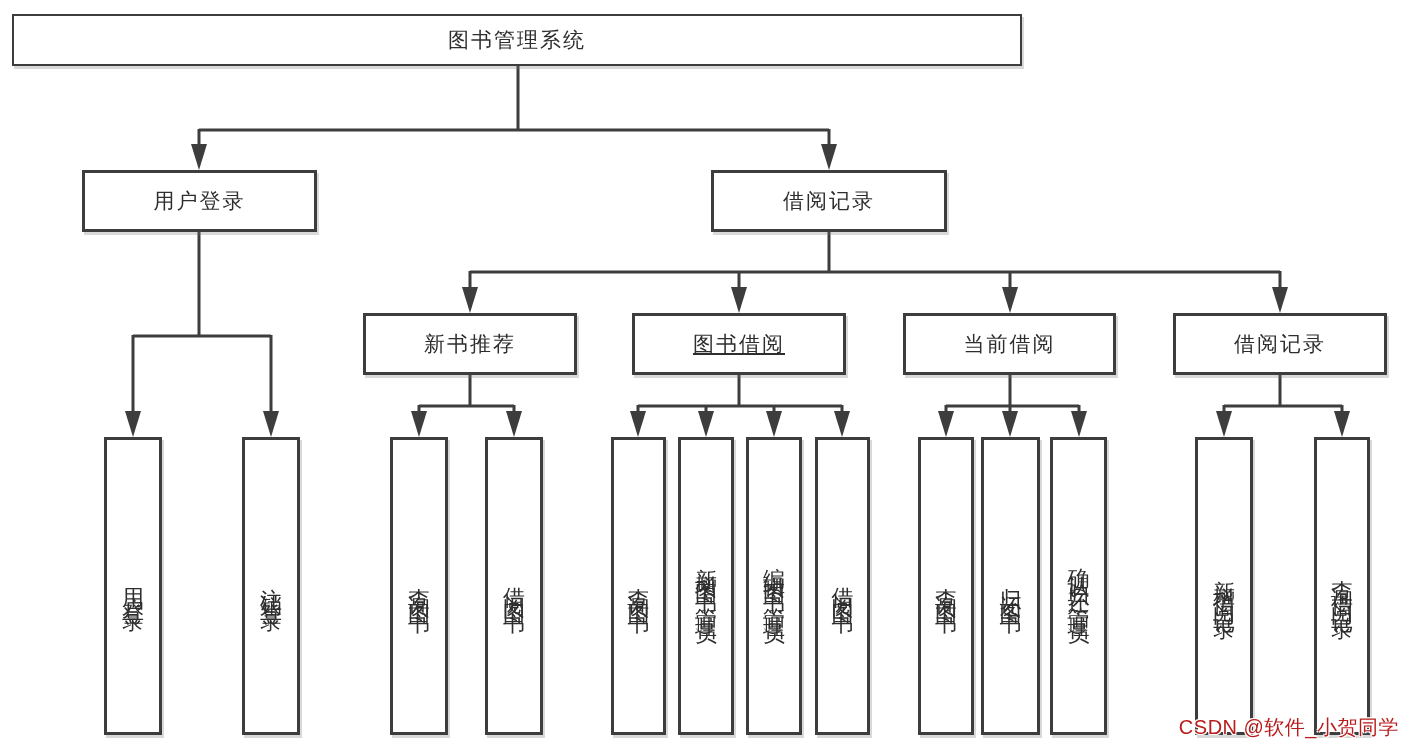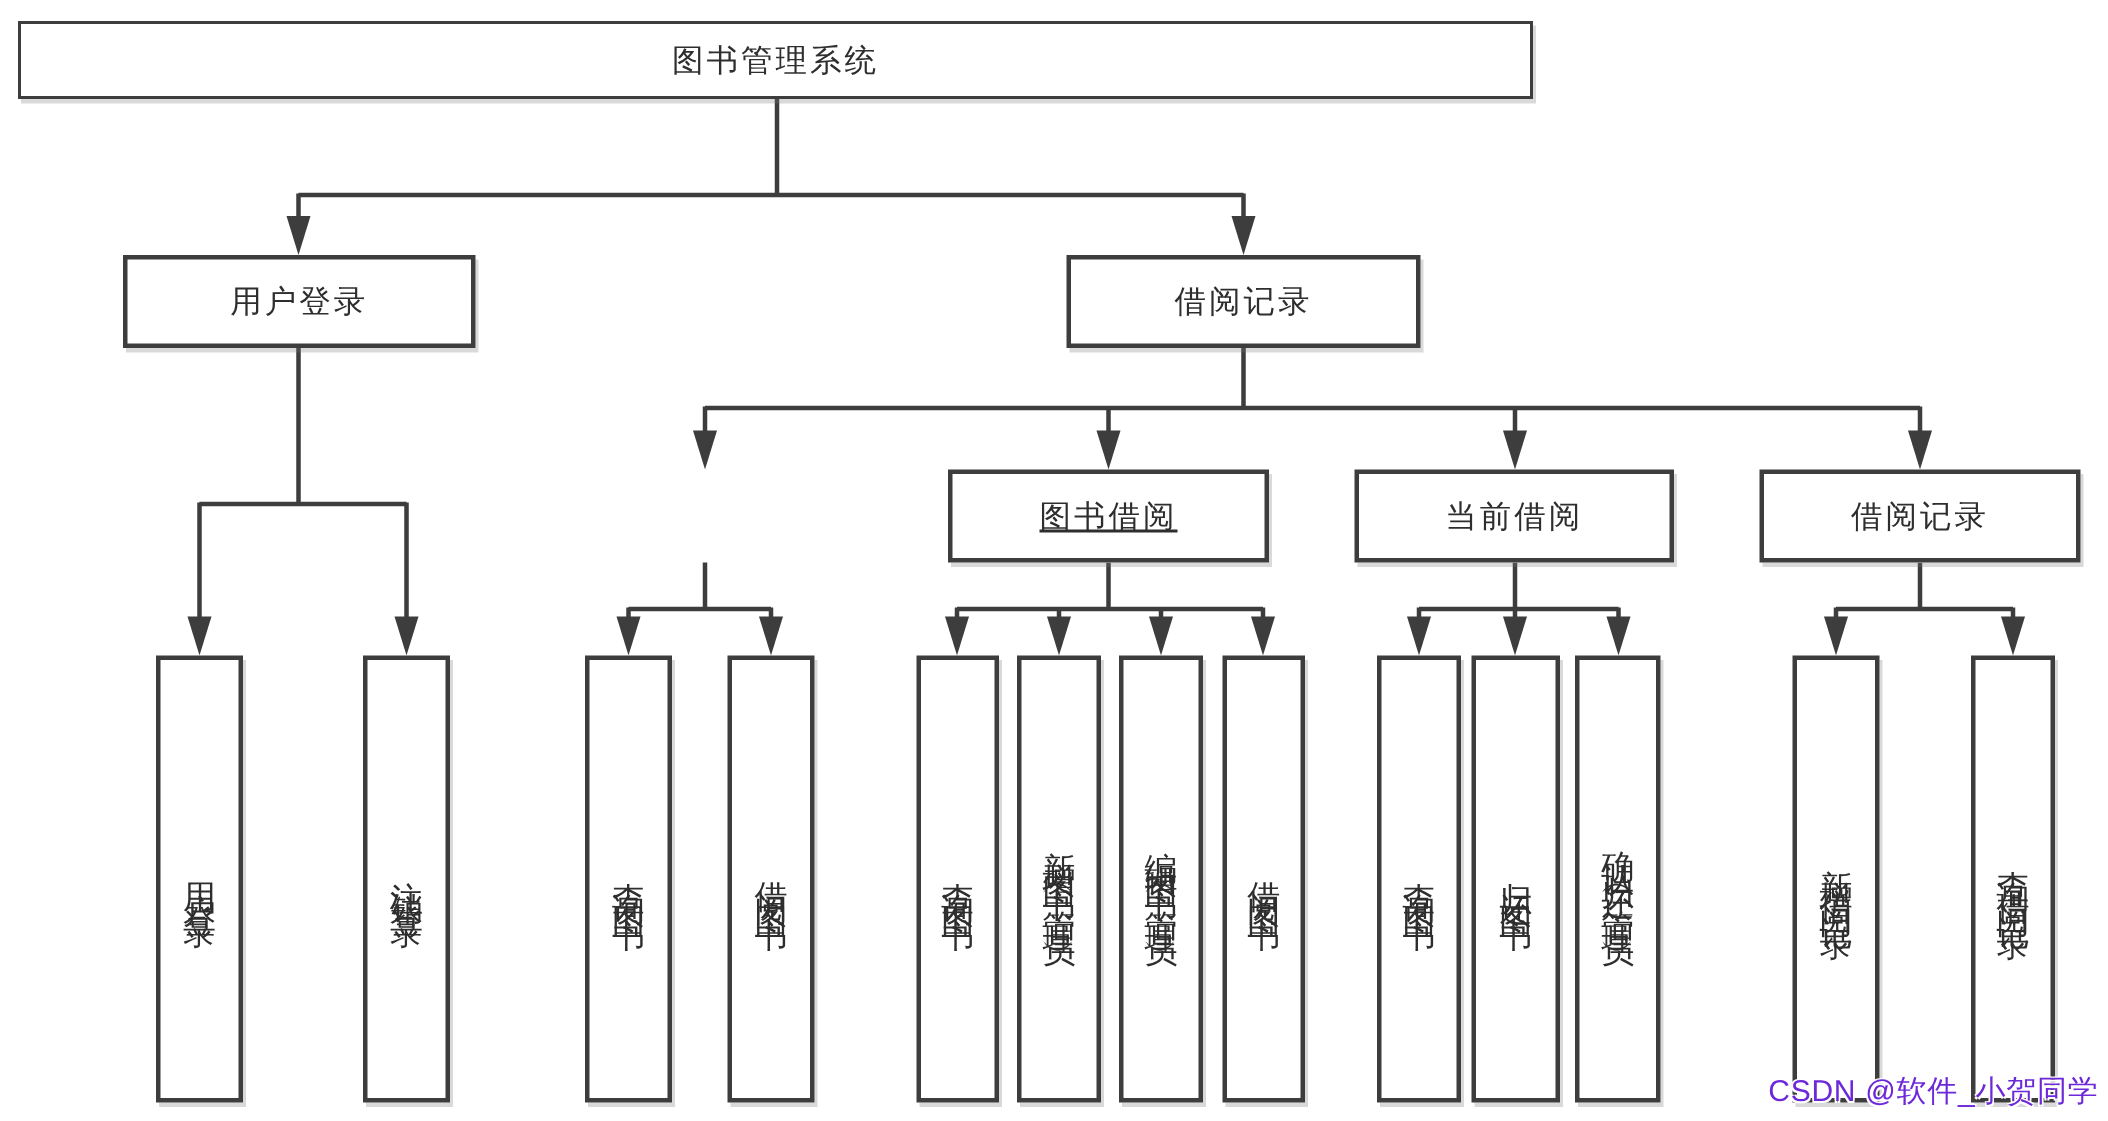--- a/index.html
+++ b/index.html
@@ -25,21 +25,21 @@
     border:3px solid #3d3d3d;background:#ffffff;
     display:flex;align-items:center;justify-content:center;z-index:2;
     box-shadow:2px 3px 0 rgba(120,120,120,0.28);
   }
   .vtext{
     writing-mode:vertical-rl;text-orientation:mixed;
     font-size:22px;letter-spacing:8px;line-height:1;white-space:nowrap;
   }
   #watermark{
     position:absolute;right:6px;top:714px;z-index:4;
-    font-size:20px;color:#6d28d9;letter-spacing:0.5px;
+    font-size:20px;color:#b91c1c;letter-spacing:0.5px;
     text-shadow:1px 1px 0 #ffffff,-1px -1px 0 #ffffff,1px -1px 0 #ffffff,-1px 1px 0 #ffffff;
   }
 </style>
 </head>
 <body>
 
 <div id="canvas">
 
   <svg id="connectors" width="1405" height="747" viewBox="0 0 1405 747">
     <g stroke="#3d3d3d" stroke-width="3" fill="none">
@@ -87,20 +87,23 @@
     <span>图书管理系统</span>
   </div>
 
   <div class="hnode" style="left:82px;top:170px;width:235px;">
     <span>用户登录</span>
   </div>
   <div class="hnode" style="left:711px;top:170px;width:236px;">
     <span>借阅记录</span>
   </div>
 
+  <div class="hnode" style="left:363px;top:313px;width:214px;">
+    <span>新书推荐</span>
+  </div>
   <div class="hnode" style="left:632px;top:313px;width:214px;text-decoration:underline;">
     <span>图书借阅</span>
   </div>
   <div class="hnode" style="left:903px;top:313px;width:213px;font-family:Liberation Mono, monospace;">
     <span>当前借阅</span>
   </div>
   <div class="hnode" style="left:1173px;top:313px;width:214px;">
     <span>借阅记录</span>
   </div>
 

